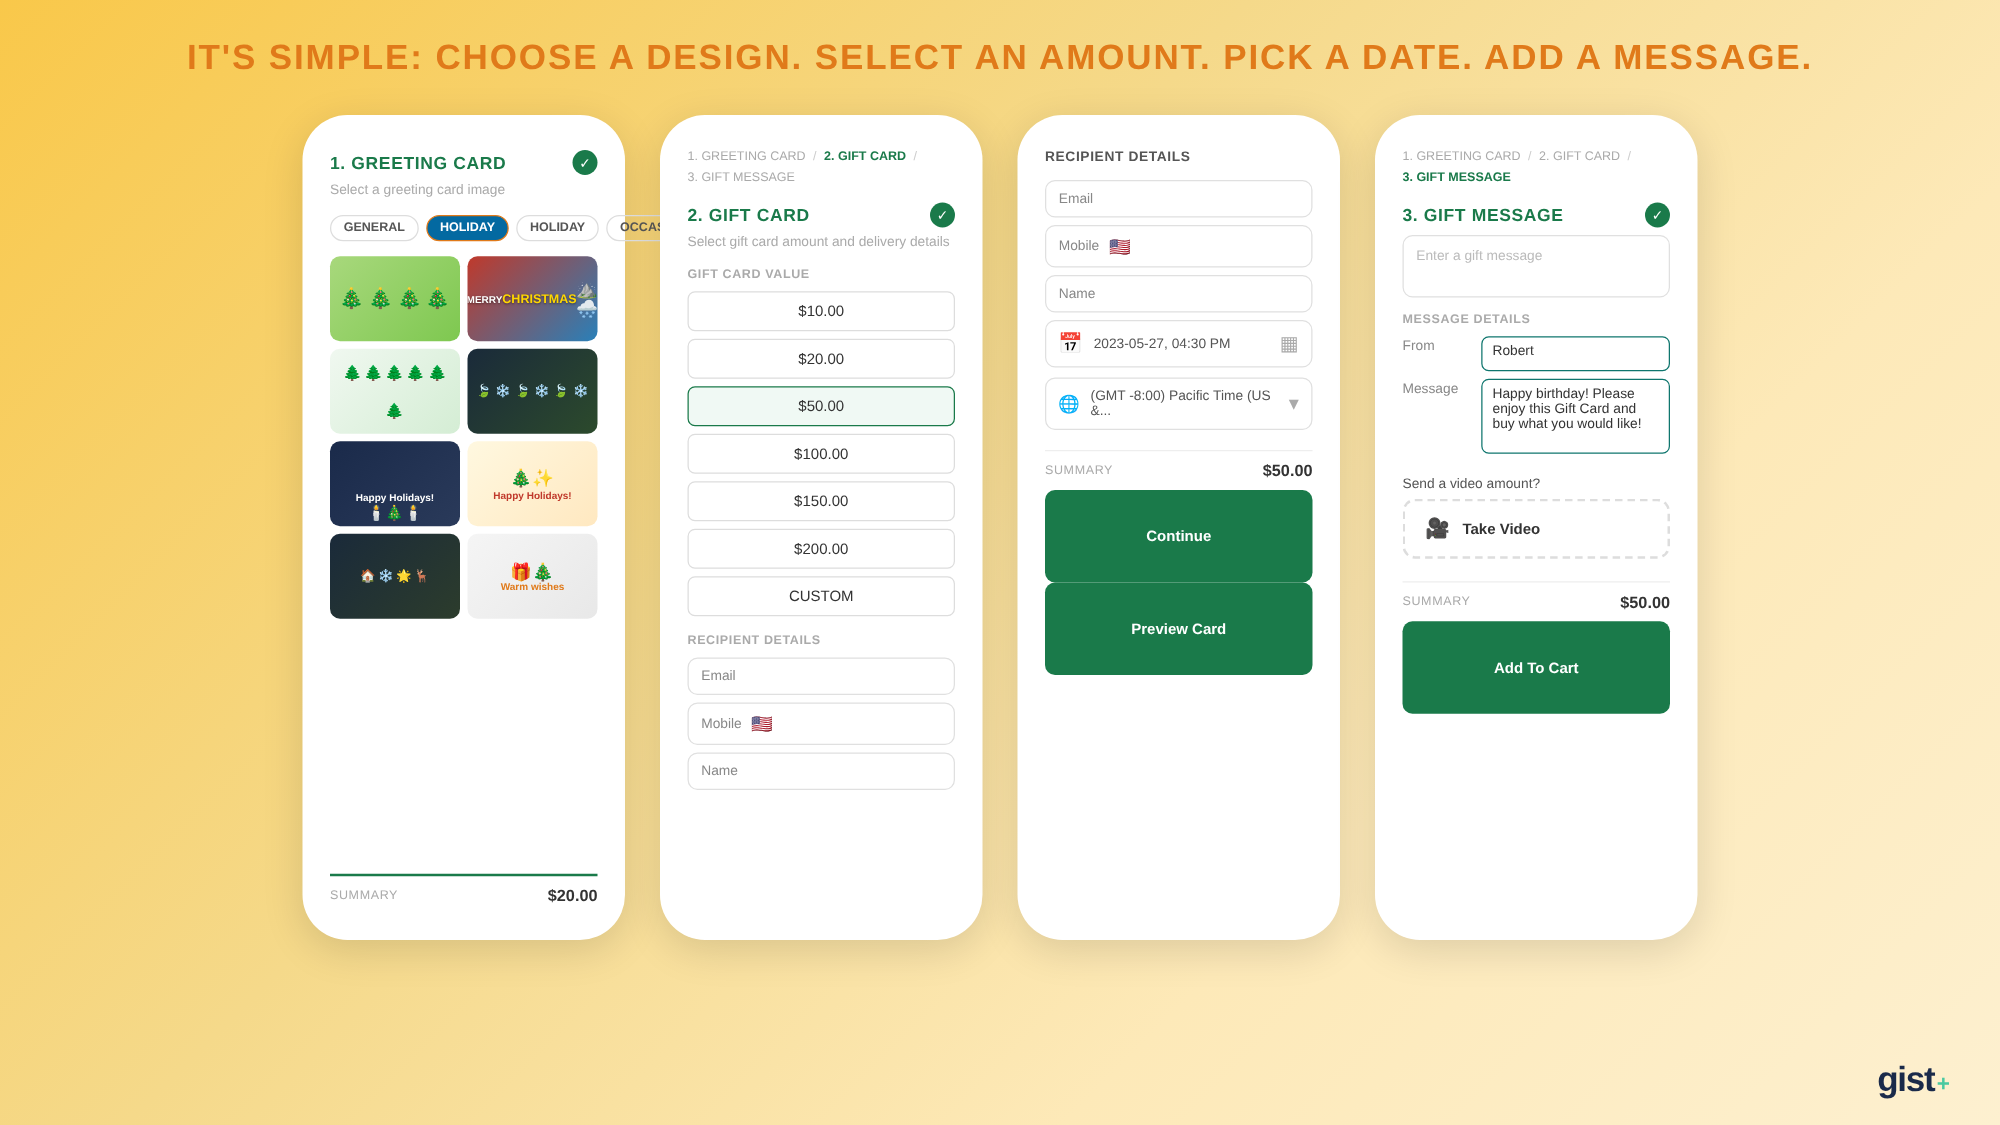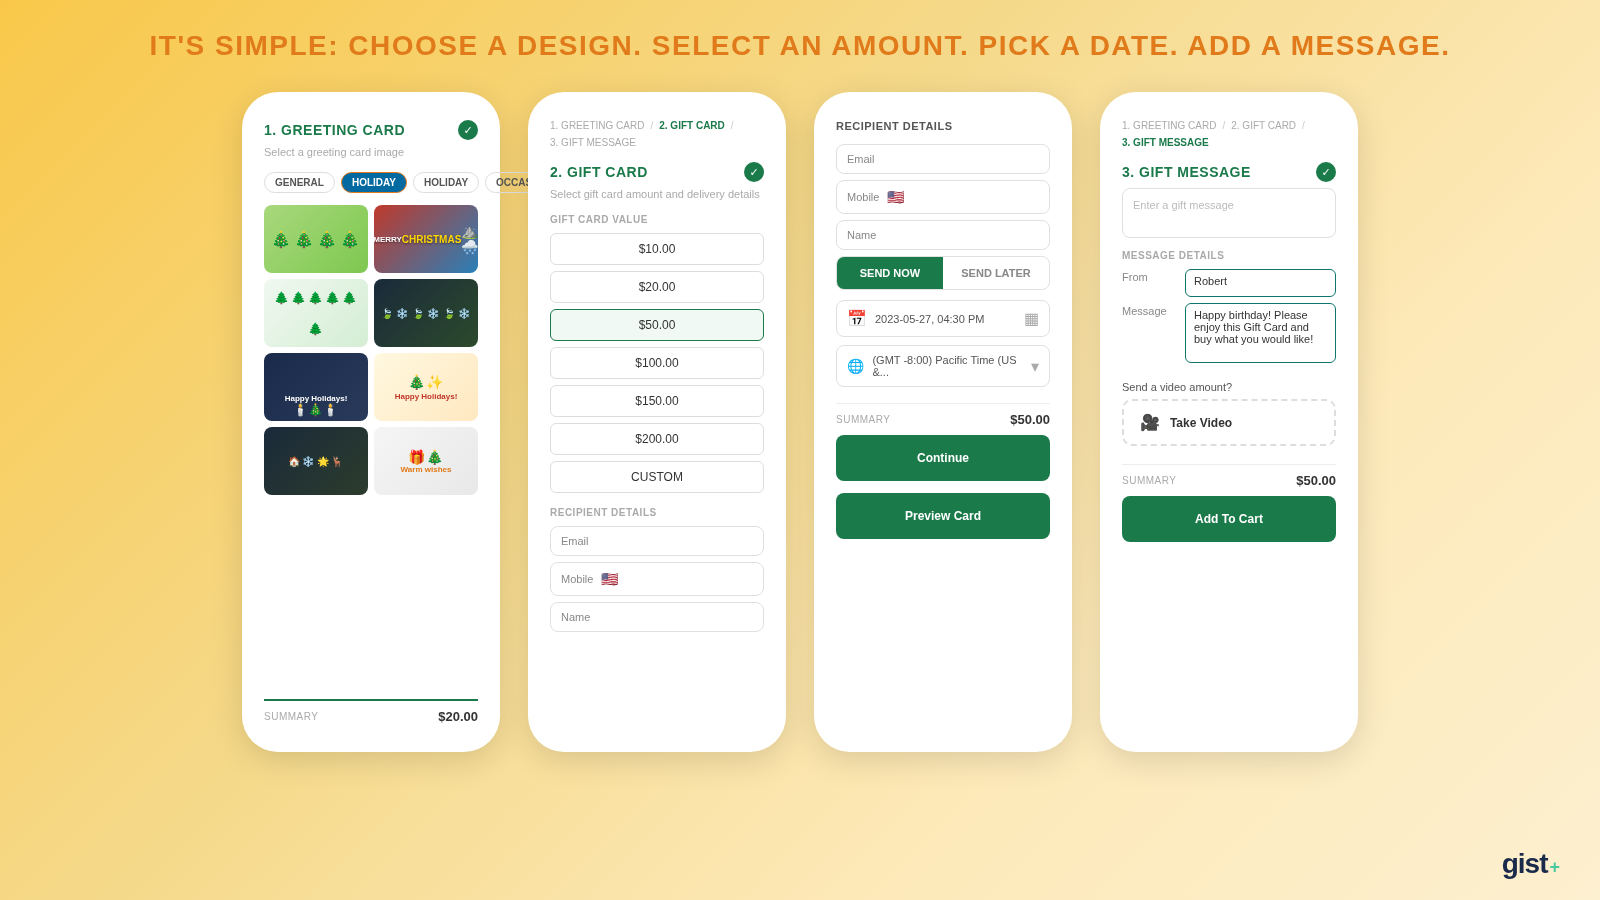--- a/index.html
+++ b/index.html
@@ -248,26 +248,26 @@
       display: flex;
       justify-content: space-between;
       align-items: center;
       margin-bottom: 8px;
     }
     .green-btn {
       background: #1a7a4a;
       color: #fff;
       border: none;
       border-radius: 8px;
-      padding: 16px;
+      padding: 30px;
       font-size: 12px;
       font-weight: 700;
       width: 100%;
       cursor: pointer;
-      margin-bottom: 12px;
+      margin-bottom: 0;
       text-align: center;
     }
 
     
     .msg-input-area {
       border: 1px solid #e0e0e0;
       border-radius: 8px;
       padding: 10px;
       font-size: 11px;
       color: #aaa;
@@ -492,24 +492,20 @@
     <div class="input-row">
       <span class="input-label">Mobile</span>
       <span class="flag">🇺🇸</span>
       <input class="input-field" type="text" style="">
     </div>
     <div class="input-row">
       <span class="input-label">Name</span>
       <input class="input-field" type="text" style="">
     </div>
 
-    <div class="send-toggle">
-      <div class="send-btn active">SEND NOW</div>
-      <div class="send-btn">SEND LATER</div>
-    </div>
 
     <div class="date-row">
       <span class="calendar-icon">📅</span>
       <span class="date-text">2023-05-27, 04:30 PM</span>
       <span style="cursor:pointer;color:#aaa;">▦</span>
     </div>
     <div class="tz-row">
       <span class="globe-icon">🌐</span>
       <span class="tz-text">(GMT -8:00) Pacific Time (US &amp;...</span>
       <span style="cursor:pointer;color:#aaa;">▾</span>

